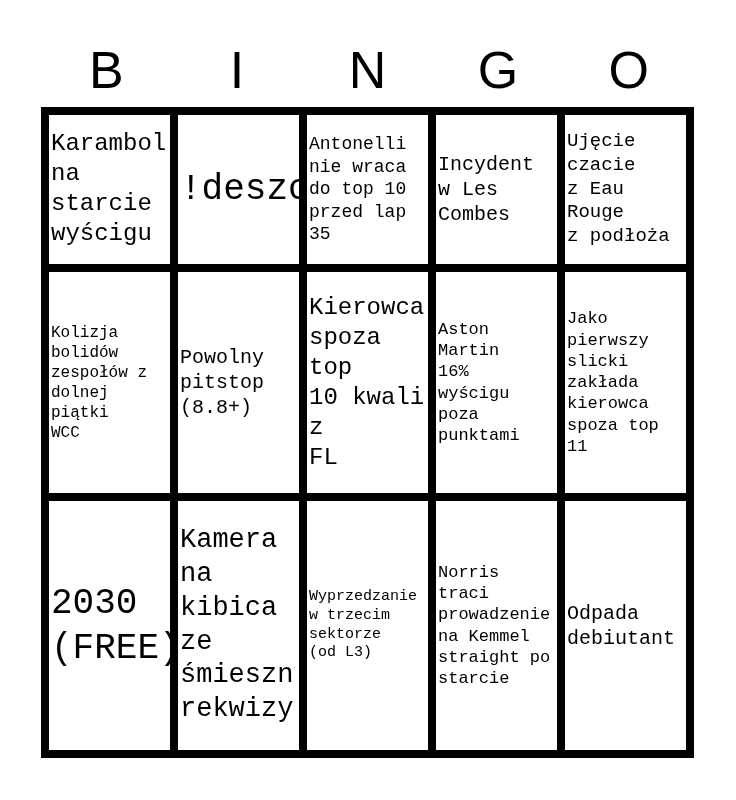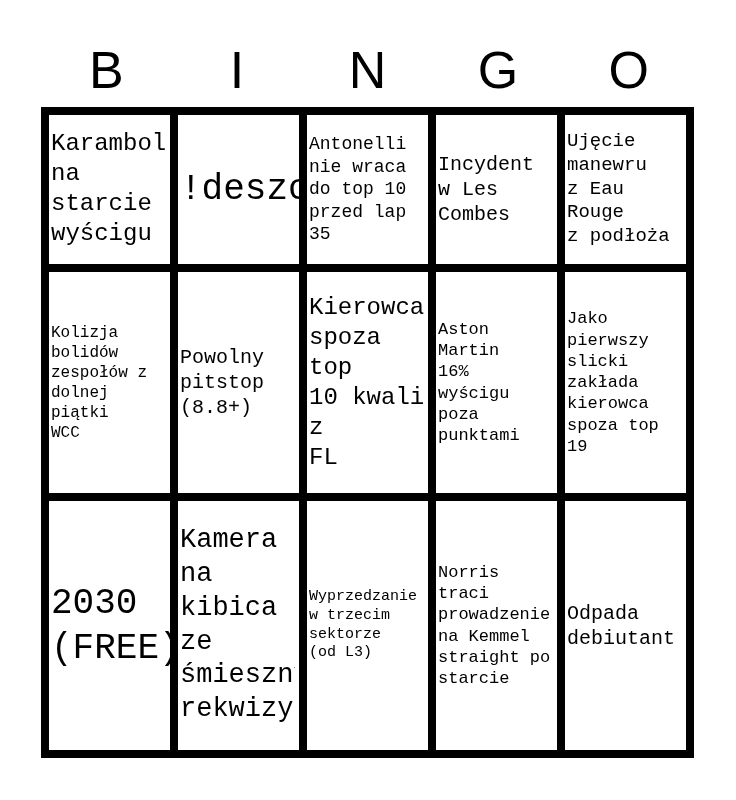--- a/index.html
+++ b/index.html
@@ -78,21 +78,21 @@
 wyścigu</td>
         <td class="fs30">!deszcz</td>
         <td class="fs18">Antonelli
 nie wraca
 do top 10
 przed lap 35</td>
         <td class="fs28">Incydent
 w Les
 Combes</td>
         <td class="fs19">Ujęcie
-manewru
+czacie
 z Eau Rouge
 z podłoża</td>
       </tr>
       <tr>
         <td class="fs16">Kolizja
 bolidów
 zespołów z
 dolnej piątki
 WCC</td>
         <td class="fs28">Powolny
@@ -104,21 +104,21 @@
 FL</td>
         <td class="fs17">Aston Martin
 16%
 wyścigu
 poza
 punktami</td>
         <td class="fs17">Jako pierwszy
 slicki
 zakłada
 kierowca
-spoza top 19</td>
+spoza top 11</td>
       </tr>
       <tr>
         <td class="fs30">2030
 (FREE)</td>
         <td class="fs21">Kamera na
 kibica ze
 śmiesznym
 rekwizytem</td>
         <td class="fs15">Wyprzedzanie
 w trzecim

